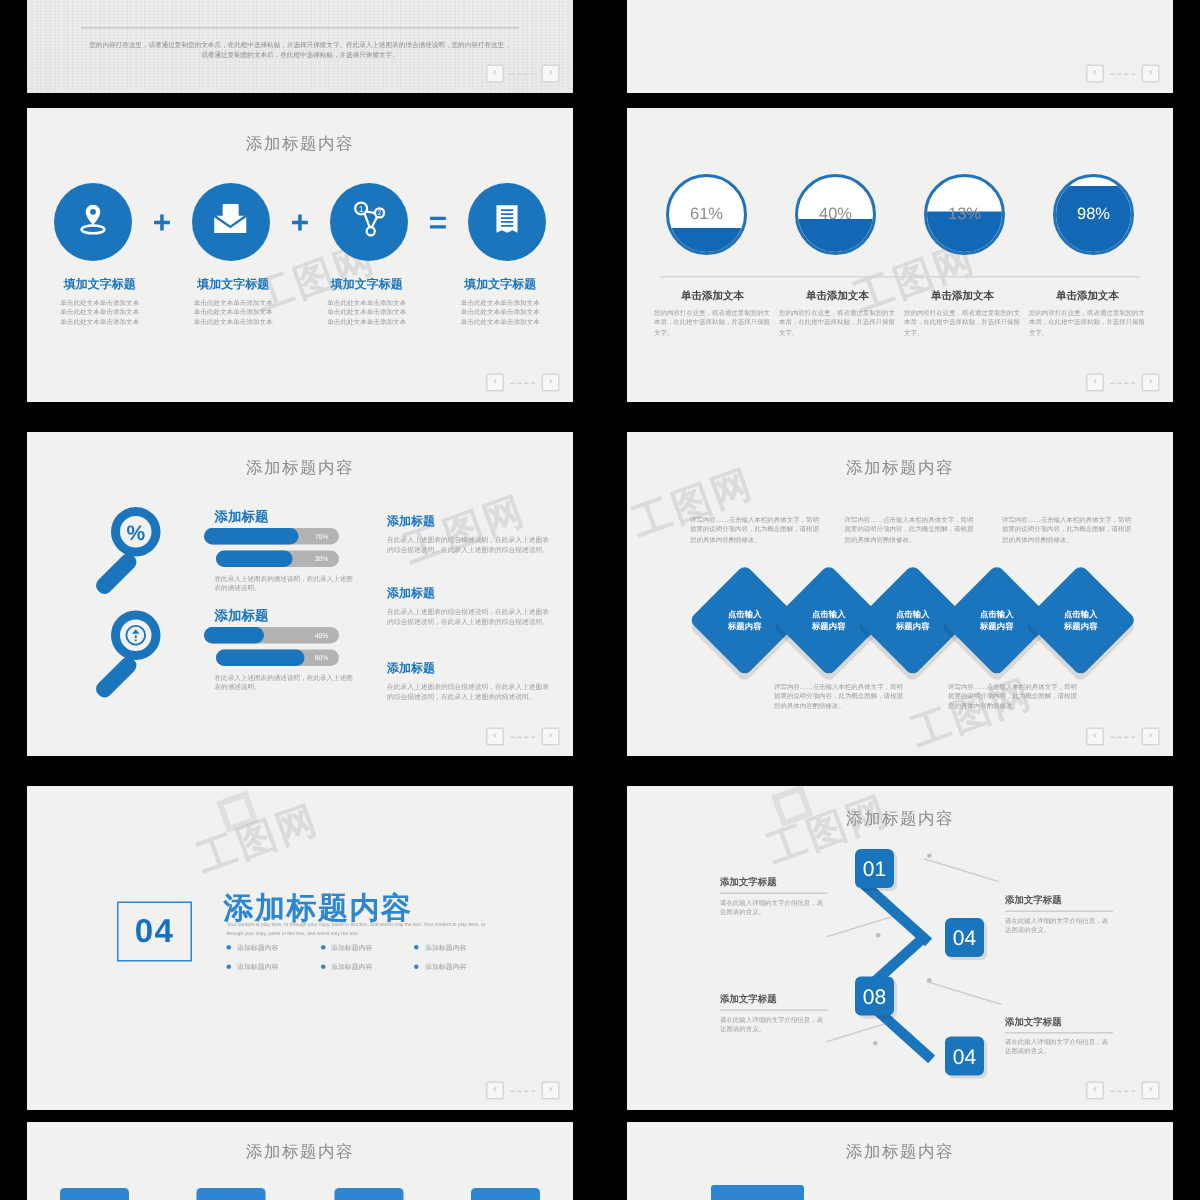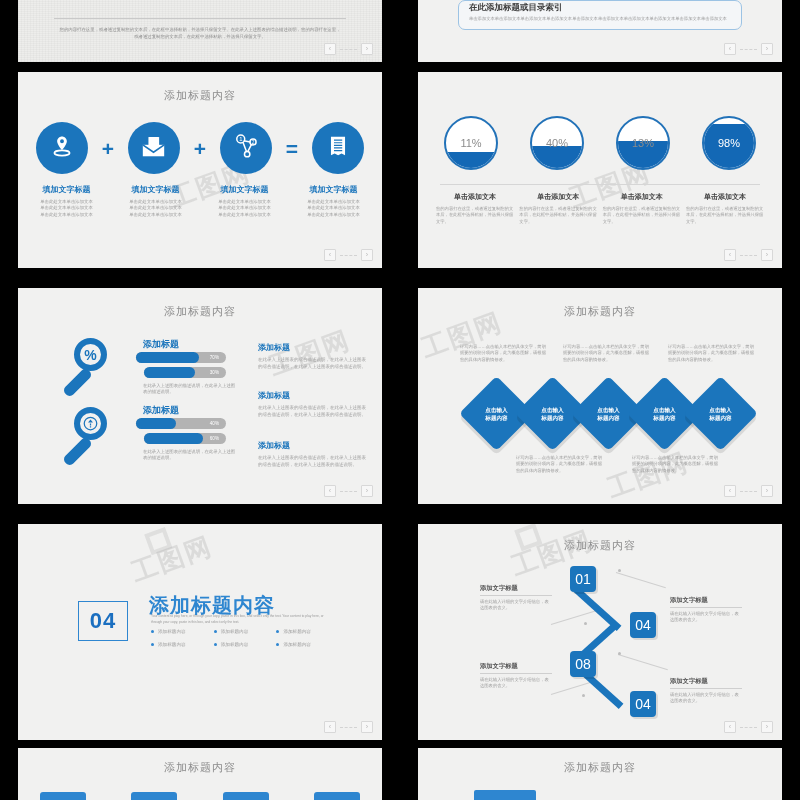--- a/index.html
+++ b/index.html
@@ -202,24 +202,20 @@
     <div class="rule"></div>
     <div class="para">您的内容打在这里，或者通过复制您的文本后，在此框中选择粘贴，并选择只保留文字。在此录入上述图表的综合描述说明，您的内容打在这里，或者通过复制您的文本后，在此框中选择粘贴，并选择只保留文字。</div>
     <div class="nav">
       <div class="btn">‹</div>
       <div class="dashline"></div>
       <div class="btn">›</div>
     </div>
   </div>
 
   <div class="slide" id="s2">
-    <div class="card">
-      <h4>在此添加标题或目录索引</h4>
-      <p>单击添加文本单击添加文本单击添加文本单击添加文本单击添加文本单击添加文本单击添加文本单击添加文本单击添加文本单击添加文本</p>
-    </div>
     <div class="nav">
       <div class="btn">‹</div>
       <div class="dashline"></div>
       <div class="btn">›</div>
     </div>
   </div>
 
   <div class="slide" id="s3">
     <div class="slide-title">添加标题内容</div>
     <div class="wm" style="left:150px; top:96px;">工图网</div>
@@ -306,21 +302,21 @@
     </div>
   </div>
 
   <div class="slide" id="s4">
     <div class="wm" style="left:150px; top:96px;">工图网</div>
 
     <div class="gaugerow">
       <div class="gwrap">
           <div class="gauge">
         <div class="fill" style="height:36%"></div>
-        <div class="val">11%</div>
+        <div class="val">61%</div>
       </div>
         </div>
       <div class="gwrap">
           <div class="gauge">
         <div class="fill" style="height:48%"></div>
         <div class="val">40%</div>
       </div>
         </div>
       <div class="gwrap">
           <div class="gauge">

